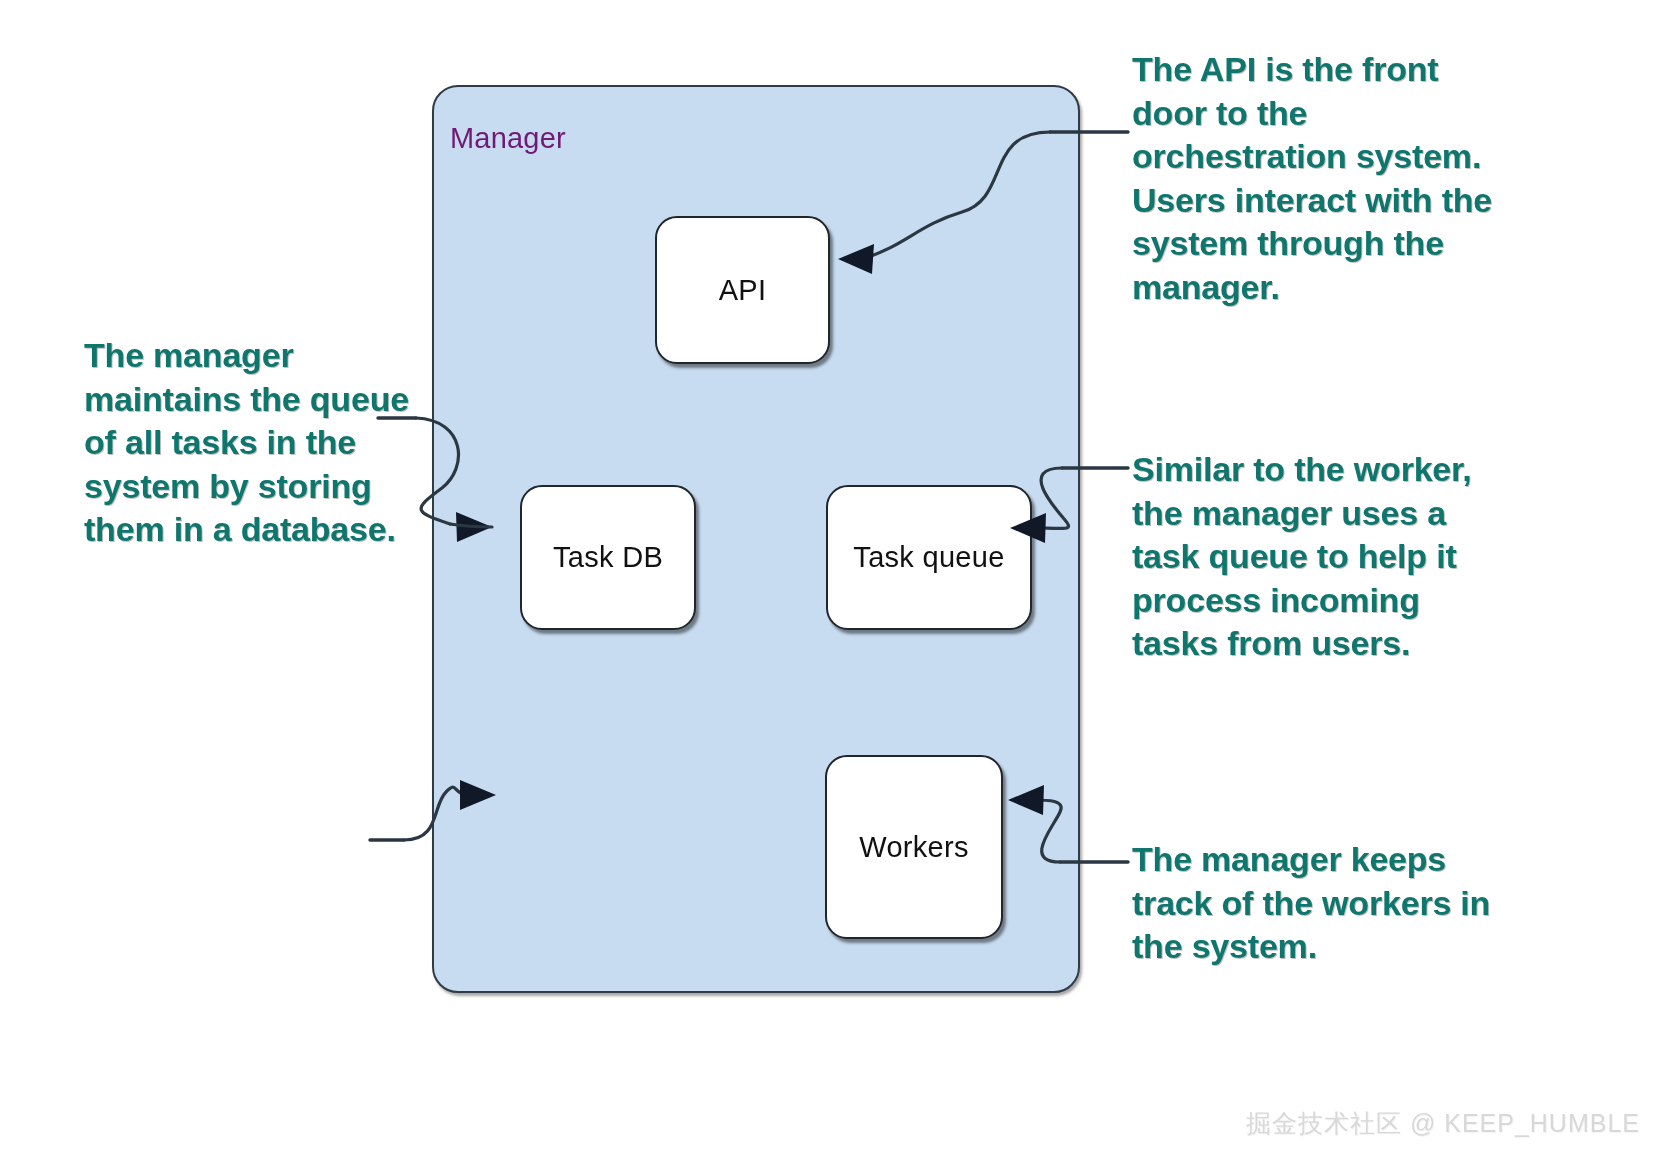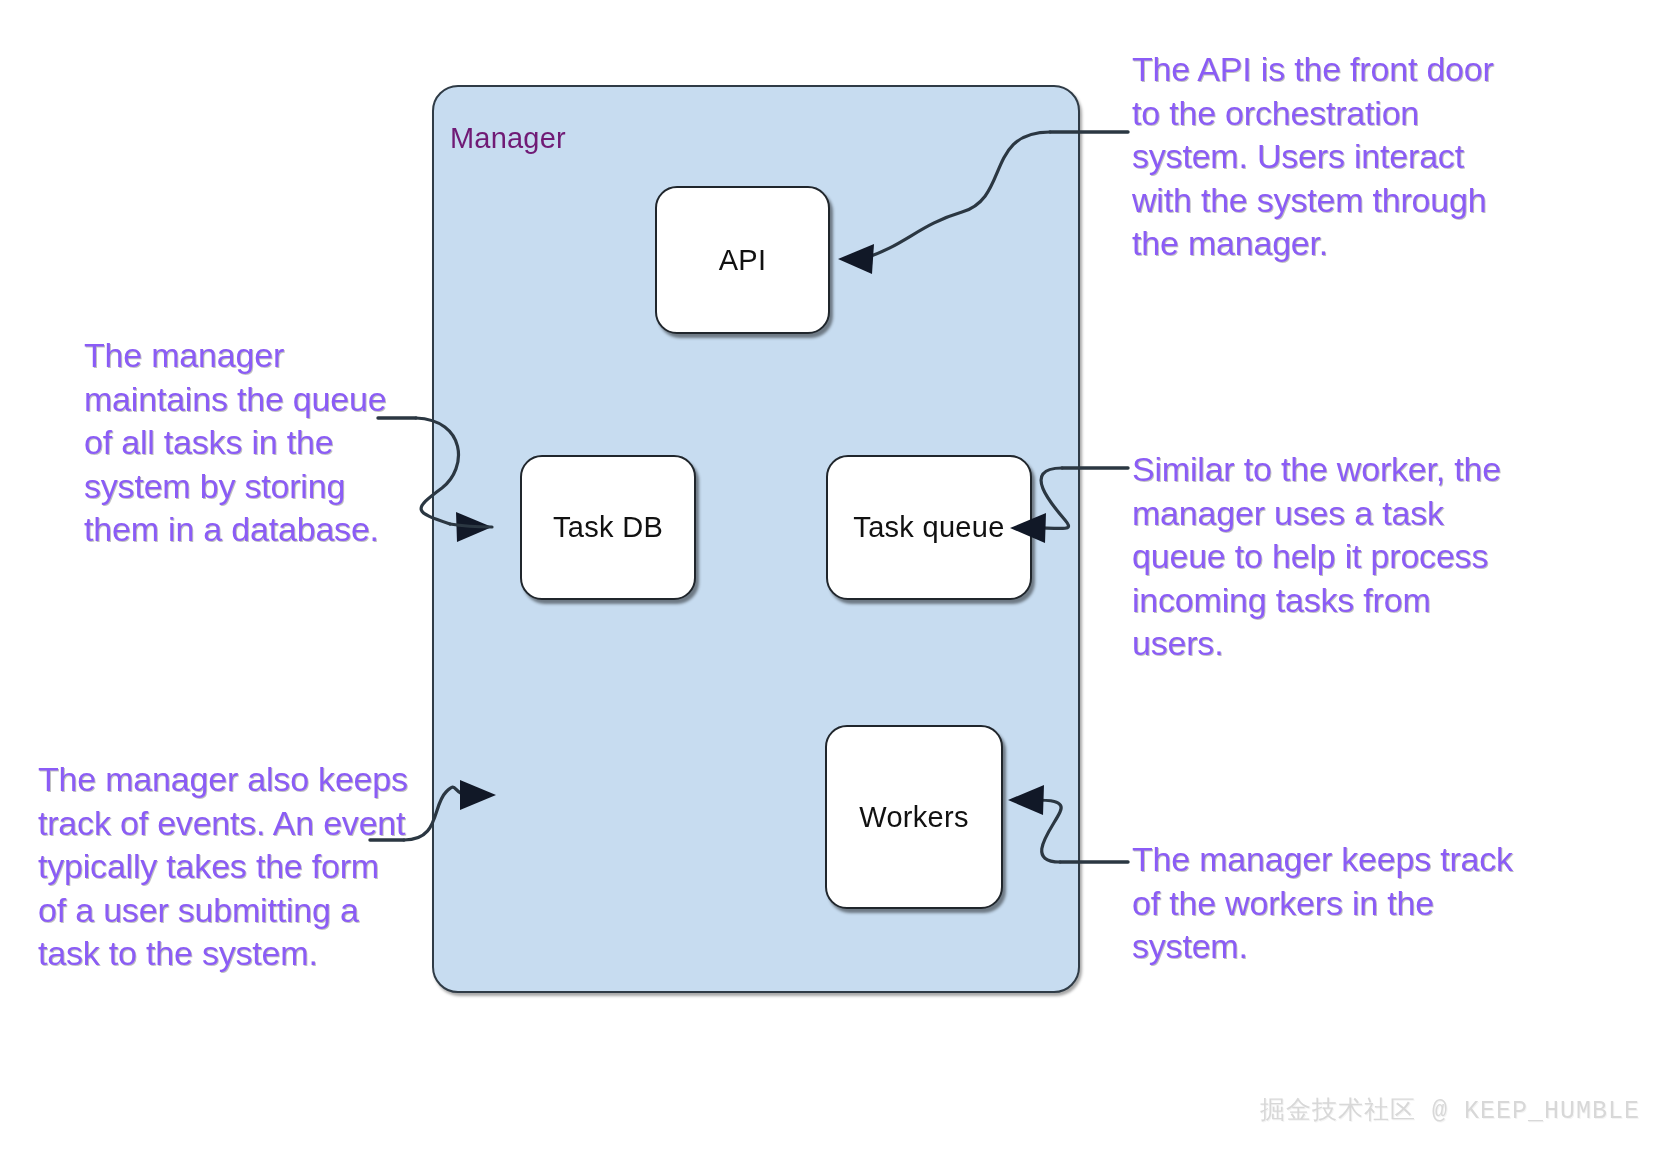--- a/index.html
+++ b/index.html
@@ -28,62 +28,63 @@
 
   
   .node{
     position:absolute;
     background:#ffffff;
     border:2.5px solid #20262c;
     border-radius:22px;
     box-sizing:border-box;
     display:flex; align-items:center; justify-content:center;
     box-shadow:3px 4px 3px rgba(0,0,0,0.45);
+    margin-top:30px;
   }
   .node span{
     font-size:29px; color:#111;
     font-family:"Liberation Sans", sans-serif;
     letter-spacing:0.3px;
   }
   .node-api      { left:655px; top:186px; width:175px; height:148px; }
   .node-taskdb   { left:520px; top:455px; width:176px; height:145px; }
   .node-taskqueue{ left:826px; top:455px; width:206px; height:145px; }
   .node-eventdb  { left:500px; top:725px; width:172px; height:148px; }
   .node-workers  { left:825px; top:725px; width:178px; height:184px; }
 
   
   .note{
     position:absolute;
     font-family:"Liberation Sans Narrow","Liberation Sans", sans-serif;
-    font-weight:normal;
-    color:#8b5cf6;
+    font-weight:bold;
+    color:#0f766e;
     font-size:34px;
     line-height:1.28;
     letter-spacing:-0.2px;
     white-space:pre-line;
     text-shadow:1px 1px 0 rgba(0,0,0,0.25);
   }
   .note-api      { left:1132px; top:48px;  width:380px; }
   .note-taskdb   { left:84px;   top:334px; width:330px; text-align:left; }
   .note-queue    { left:1132px; top:448px; width:380px; }
   .note-eventdb  { left:38px;   top:758px; width:372px; }
   .note-workers  { left:1132px; top:838px; width:400px; }
 
   
   #wires{position:absolute;left:0;top:0;width:1680px;height:1166px;pointer-events:none;}
   #wires path{fill:none;stroke:#2b3742;stroke-width:3.2;stroke-linecap:round;}
   #wires .tail{stroke-width:3.4;}
   #wires .head{fill:#111827;stroke:none;}
 
   
   .watermark{
-    position:absolute; right:40px; bottom:40px;
+    position:absolute; right:40px; bottom:26px;
     font-size:25px; letter-spacing:1px;
     color:#d8d8d8;
-    font-family:Liberation Mono, monospace;
+    font-family:Liberation Sans, sans-serif;
     text-shadow:1px 1px 0 #f4f4f4;
     user-select:none;
     margin-top:44px;
   }
 </style>
 </head>
 <body>
 
 <div id="stage">
 
@@ -133,17 +134,16 @@
     <g>
       <path class="tail" d="M1128,862 L1060,862"></path>
       <path d="M1060,862 C1022,862 1054,826 1060,812 C1066,800 1048,800 1032,800"></path>
       <polygon class="head" points="1008,800 1044,785 1043,815"></polygon>
     </g>
   </svg>
 
   <div class="note note-api">The API is the front door to the orchestration system. Users interact with the system through the manager.</div>
   <div class="note note-taskdb">The manager maintains the queue of all tasks in the system by storing them in a database.</div>
   <div class="note note-queue">Similar to the worker, the manager uses a task queue to help it process incoming tasks from users.</div>
-  <div class="note note-eventdb">The manager also keeps track of events. An event typically takes the form of a user submitting a task to the system.</div>
   <div class="note note-workers">The manager keeps track of the workers in the system.</div>
 
   <div class="watermark">掘金技术社区 @ KEEP_HUMBLE</div>
 </div>
 
 </body></html>

